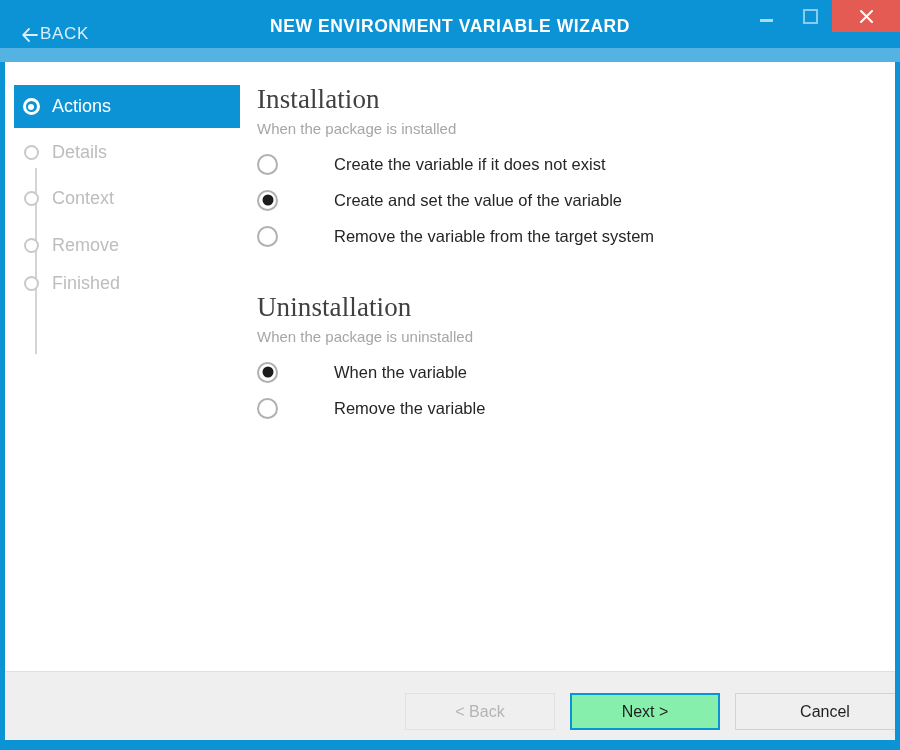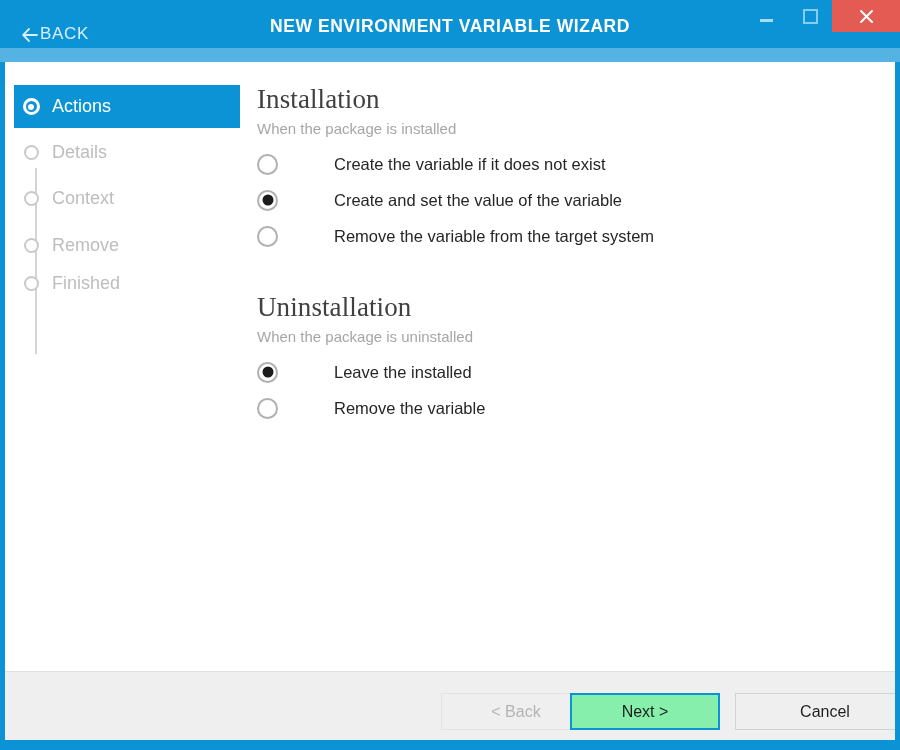--- a/index.html
+++ b/index.html
@@ -282,21 +282,20 @@
     display: flex;
     align-items: center;
     justify-content: center;
   }
   .btn-back {
     left: 400px;
     width: 150px;
     color: #b4b4b4;
     border-color: #e2e2e2;
     cursor: default;
-    margin-left: 36px;
   }
   .btn-next {
     left: 565px;
     width: 150px;
     border: 2px solid #0b93d5;
     background: #86efac;
   }
   .btn-cancel {
     left: 730px;
     width: 180px;
@@ -412,21 +411,21 @@
       </div>
 
       <div class="gap-sections"></div>
 
       <div class="section">
         <div class="section-title">Uninstallation</div>
         <div class="section-sub">When the package is uninstalled</div>
 
         <div class="radio-row">
           <span class="radio checked"></span>
-          <span class="radio-label">Leave the installed</span>
+          <span class="radio-label">When the variable</span>
         </div>
 
         <div class="radio-row">
           <span class="radio"></span>
           <span class="radio-label">Remove the variable</span>
         </div>
       </div>
 
     </div>
 

